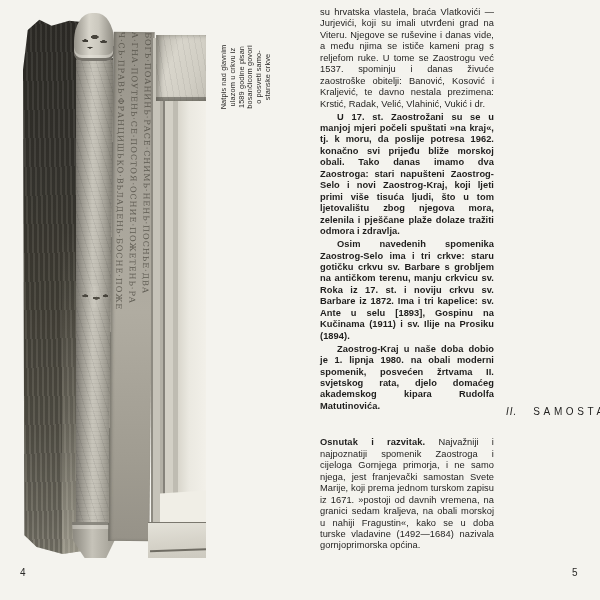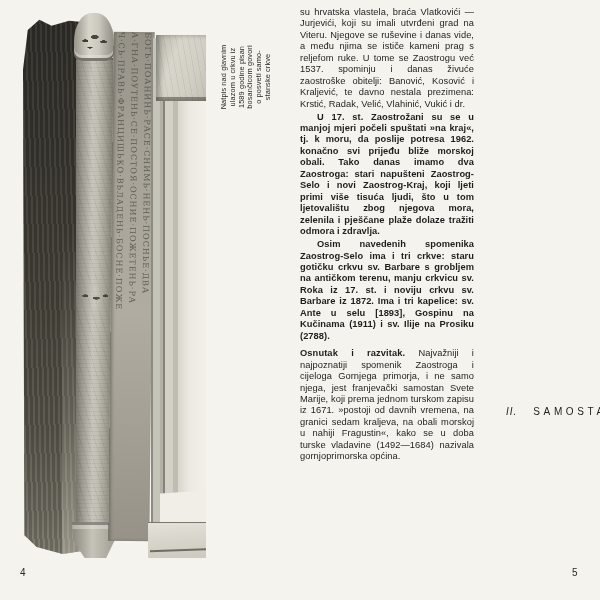--- a/index.html
+++ b/index.html
@@ -103,27 +103,27 @@
   
   .caption-wrap { position:absolute; left:220px; top:10px; width:54px; height:134px; }
   .caption-rot {
     position:absolute; left:50%; top:50%; width:134px; height:54px;
     transform: translate(-50%,-50%) rotate(-90deg);
     font-size:7.4px; line-height:8.8px; text-align:center; color:#2b2a28; letter-spacing:0.1px;
   }
 
   
   .textcol {
-    position:absolute; left:300px; top:7px; width:174px;
+    position:absolute; left:320px; top:7px; width:174px;
     font-size:9.3px; line-height:11.45px; text-align:justify;
     color:#1f1e1d; letter-spacing:0.05px;
   }
   .textcol p { margin:0 0 1.5px 0; }
   .textcol p.indent { text-indent:17px;font-weight:bold; }
-  .textcol p.section-start { margin-top:6px; }
+  .textcol p.section-start { margin-top:25px; }
   .textcol b { letter-spacing:0.1px; }
 
   
   .heading {
     position:absolute; left:506px; top:406px;
     font-size:10px; color:#1f1e1d; white-space:nowrap;
   }
   .heading .numeral { margin-right:16px; letter-spacing:1px;font-style:italic; }
   .heading .word { letter-spacing:3.6px; }
 
@@ -163,21 +163,22 @@
         <div>1589 godine pisan</div>
         <div>bosančicom govori</div>
         <div>o posveti samo-</div>
         <div>stanske crkve</div>
       </div>
   </div>
 
   <div class="textcol" id="textcol">
       <p class="">su hrvatska vlastela, braća Vlatkovići — Jurjevići, koji su imali utvrđeni grad na Viteru. Njegove se ruševine i danas vide, a među njima se ističe kameni prag s reljefom ruke. U tome se Zaostrogu već 1537. spominju i danas živuće zaostroške obitelji: Banović, Kosović i Kraljević, te davno nestala prezimena: Krstić, Radak, Velić, Vlahinić, Vukić i dr.</p>
       <p class="indent ">U 17. st. Zaostrožani su se u manjoj mjeri počeli spuštati »na kraj«, tj. k moru, da poslije potresa 1962. konačno svi prijeđu bliže morskoj obali. Tako danas imamo dva Zaostroga: stari napušteni Zaostrog-Selo i novi Zaostrog-Kraj, koji ljeti primi više tisuća ljudi, što u tom ljetovalištu zbog njegova mora, zelenila i pješčane plaže dolaze tražiti odmora i zdravlja.</p>
-      <p class="indent ">Osim navedenih spomenika Zaostrog-Selo ima i tri crkve: staru gotičku crkvu sv. Barbare s grobljem na antičkom terenu, manju crkvicu sv. Roka iz 17. st. i noviju crkvu sv. Barbare iz 1872. Ima i tri kapelice: sv. Ante u selu [1893], Gospinu na Kučinama (1911) i sv. Ilije na Prosiku (2788).</p>
+      <p class="indent ">Osim navedenih spomenika Zaostrog-Selo ima i tri crkve: staru gotičku crkvu sv. Barbare s grobljem na antičkom terenu, manju crkvicu sv. Roka iz 17. st. i noviju crkvu sv. Barbare iz 1872. Ima i tri kapelice: sv. Ante u selu [1893], Gospinu na Kučinama (1911) i sv. Ilije na Prosiku (1894).</p>
+      <p class="indent ">Zaostrog-Kraj u naše doba dobio je 1. lipnja 1980. na obali moderni spomenik, posvećen žrtvama II. svjetskog rata, djelo domaćeg akademskog kipara Rudolfa Matutinovića.</p>
       <p class="section-start"><b>Osnutak i razvitak. </b>Najvažniji i najpoznatiji spomenik Zaostroga i cijeloga Gornjega primorja, i ne samo njega, jest franjevački samostan Svete Marije, koji prema jednom turskom zapisu iz 1671. »postoji od davnih vremena, na granici sedam kraljeva, na obali morskoj u nahiji Fragustin«, kako se u doba turske vladavine (1492—1684) nazivala gornjoprimorska općina.</p>
     </div>
 
   <div class="heading">
     <span class="numeral">II.</span><span class="word">SAMOSTAN</span>
   </div>
 
   <div class="pn pn-left">4</div>
   <div class="pn pn-right">5</div>
 

